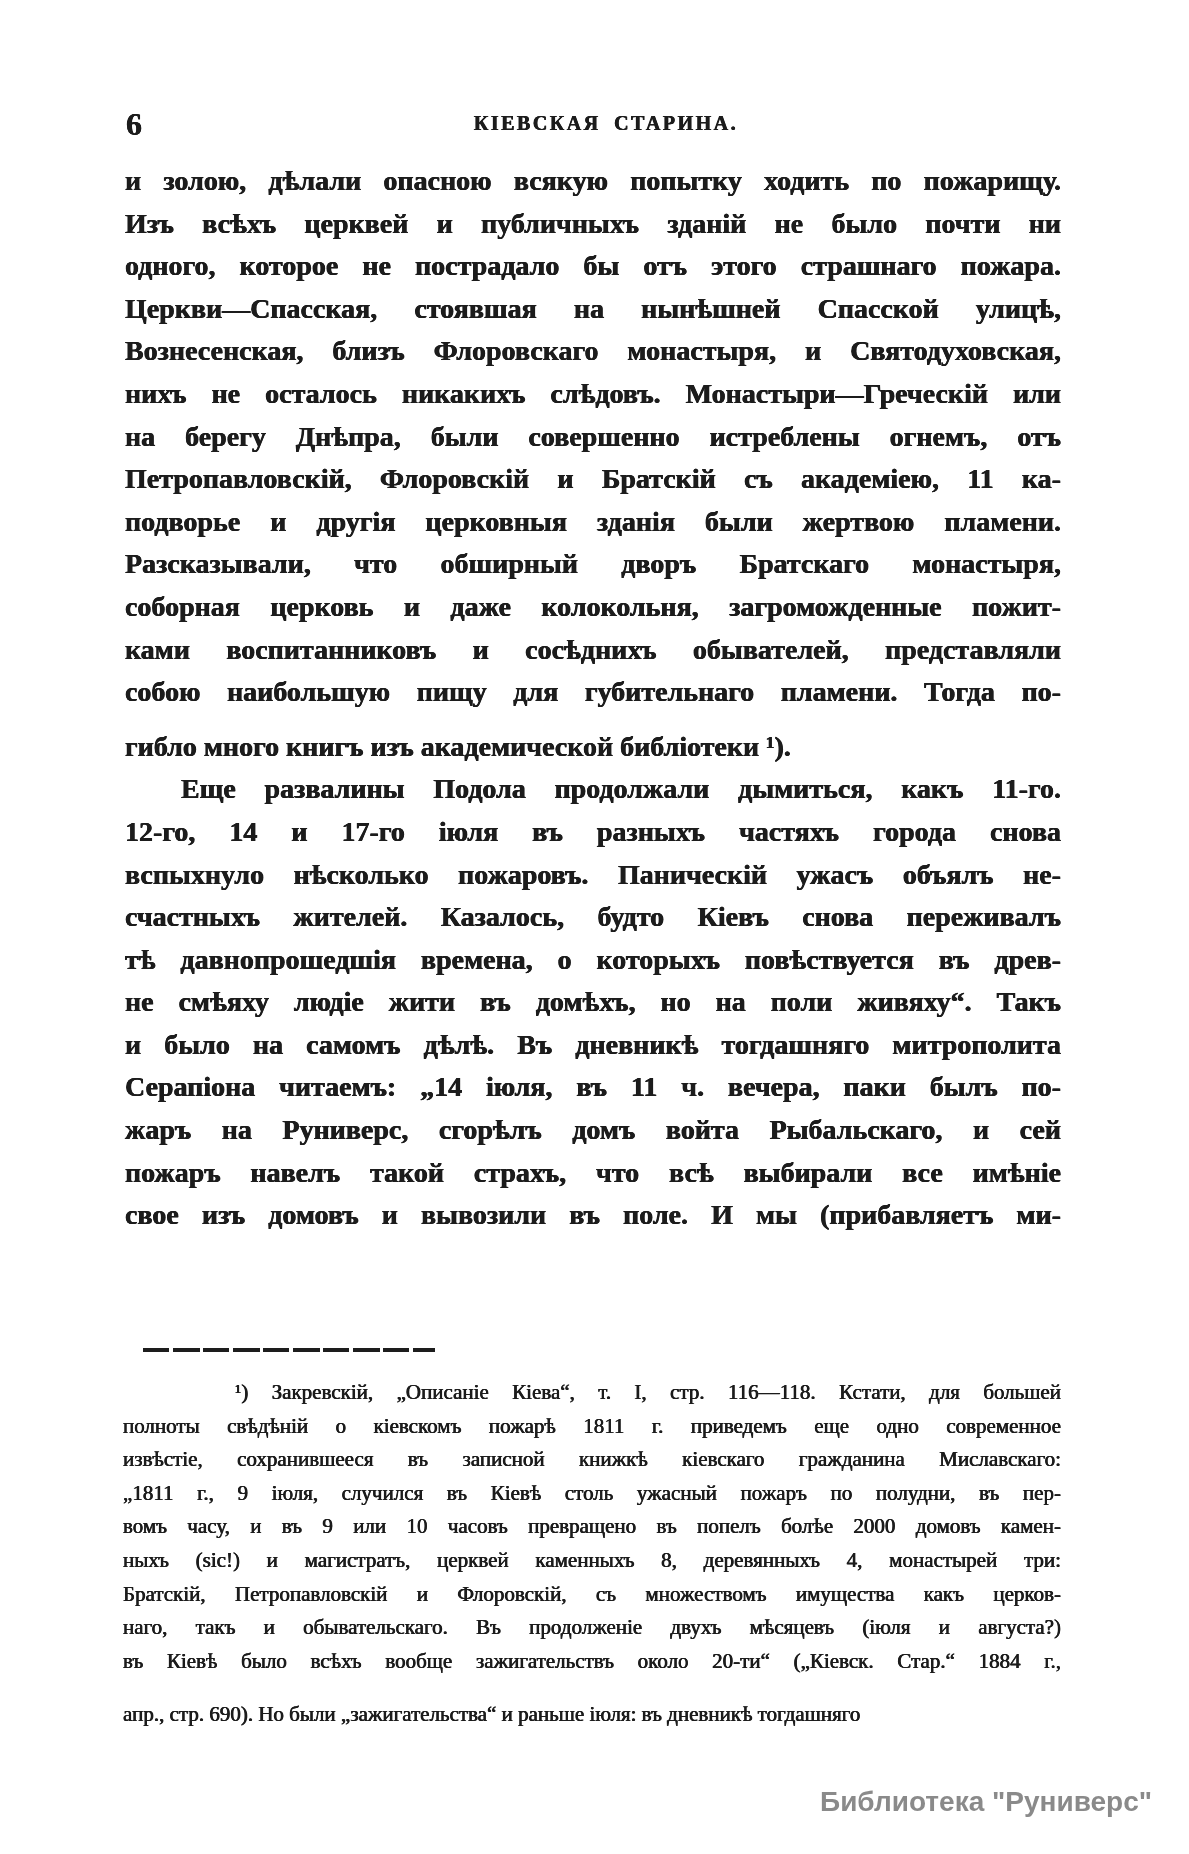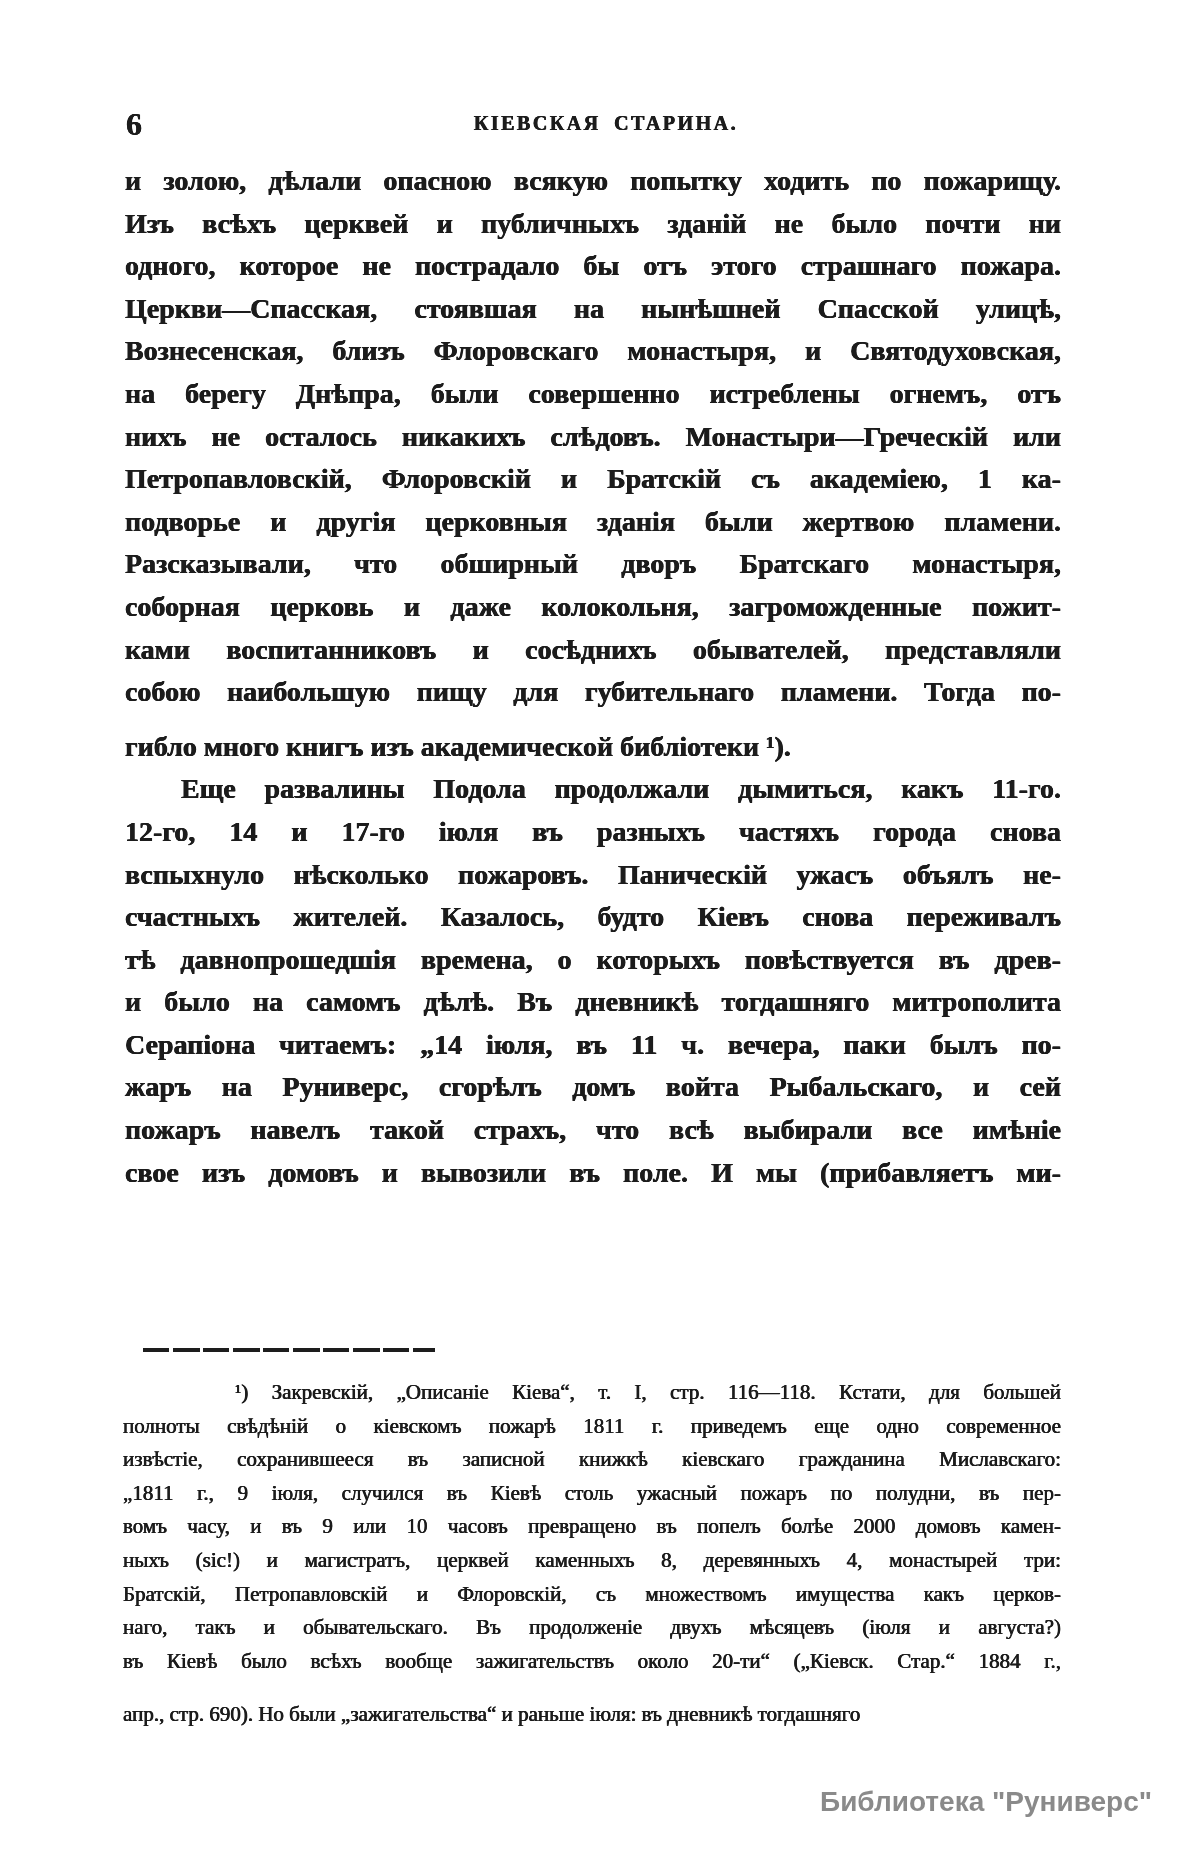--- a/index.html
+++ b/index.html
@@ -86,34 +86,35 @@
 
   <div class="running-header ink">КІЕВСКАЯ СТАРИНА.</div>
 
   <div class="body-text ink">
 
   <div class="line">и золою, дѣлали опасною всякую попытку ходить по пожарищу.</div>
       <div class="line">Изъ всѣхъ церквей и публичныхъ зданій не было почти ни</div>
       <div class="line">одного, которое не пострадало бы отъ этого страшнаго пожара.</div>
       <div class="line">Церкви—Спасская, стоявшая на нынѣшней Спасской улицѣ,</div>
       <div class="line">Вознесенская, близъ Флоровскаго монастыря, и Святодуховская,</div>
+      <div class="line">нихъ не осталось никакихъ слѣдовъ. Монастыри—Греческій или</div>
       <div class="line">на берегу Днѣпра, были совершенно истреблены огнемъ, отъ</div>
-      <div class="line">нихъ не осталось никакихъ слѣдовъ. Монастыри—Греческій или</div>
-      <div class="line">Петропавловскій, Флоровскій и Братскій съ академіею, 1 ка-</div>
+      <div class="line">Петропавловскій, Флоровскій и Братскій съ академіею, 11 ка-</div>
       <div class="line">подворье и другія церковныя зданія были жертвою пламени.</div>
       <div class="line">Разсказывали, что обширный дворъ Братскаго монастыря,</div>
       <div class="line">соборная церковь и даже колокольня, загроможденные пожит-</div>
       <div class="line">ками воспитанниковъ и сосѣднихъ обывателей, представляли</div>
       <div class="line">собою наибольшую пищу для губительнаго пламени. Тогда по-</div>
       <div class="line para-end">гибло много книгъ изъ академической библіотеки ¹).</div>
       <div class="line indent">Еще развалины Подола продолжали дымиться, какъ 11-го.</div>
       <div class="line">12-го, 14 и 17-го іюля въ разныхъ частяхъ города снова</div>
       <div class="line">вспыхнуло нѣсколько пожаровъ. Паническій ужасъ объялъ не-</div>
       <div class="line">счастныхъ жителей. Казалось, будто Кіевъ снова переживалъ</div>
       <div class="line">тѣ давнопрошедшія времена, о которыхъ повѣствуется въ древ-</div>
+      <div class="line">не смѣяху людіе жити въ домѣхъ, но на поли живяху“. Такъ</div>
       <div class="line">и было на самомъ дѣлѣ. Въ дневникѣ тогдашняго митрополита</div>
       <div class="line">Серапіона читаемъ: „14 іюля, въ 11 ч. вечера, паки былъ по-</div>
       <div class="line">жаръ на Руниверс, сгорѣлъ домъ войта Рыбальскаго, и сей</div>
       <div class="line">пожаръ навелъ такой страхъ, что всѣ выбирали все имѣніе</div>
       <div class="line">свое изъ домовъ и вывозили въ поле. И мы (прибавляетъ ми-</div>
     </div>
 
   <div class="footnote-divider"></div>
 
   <div class="footnote ink">

